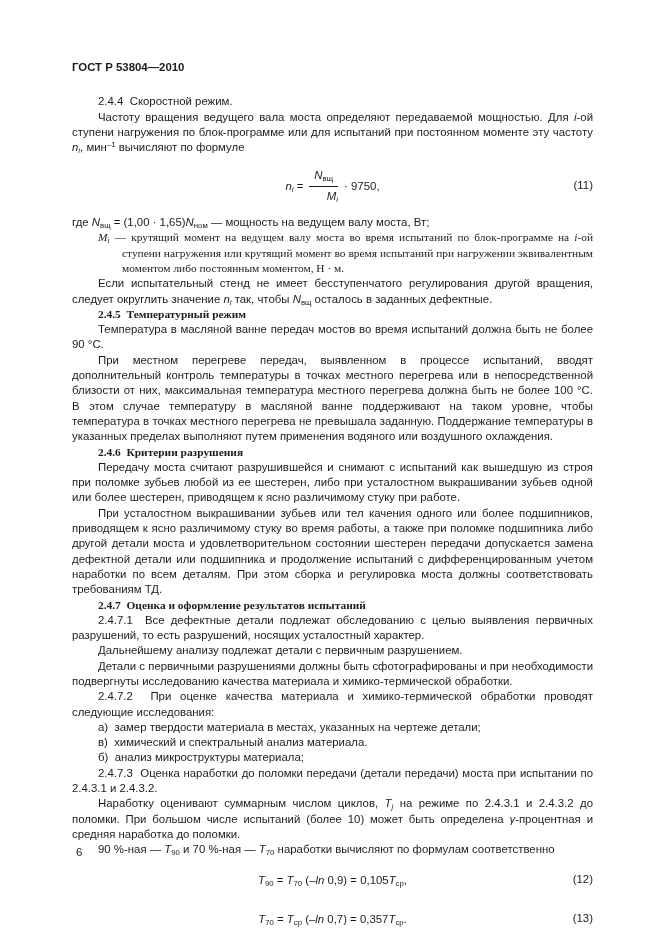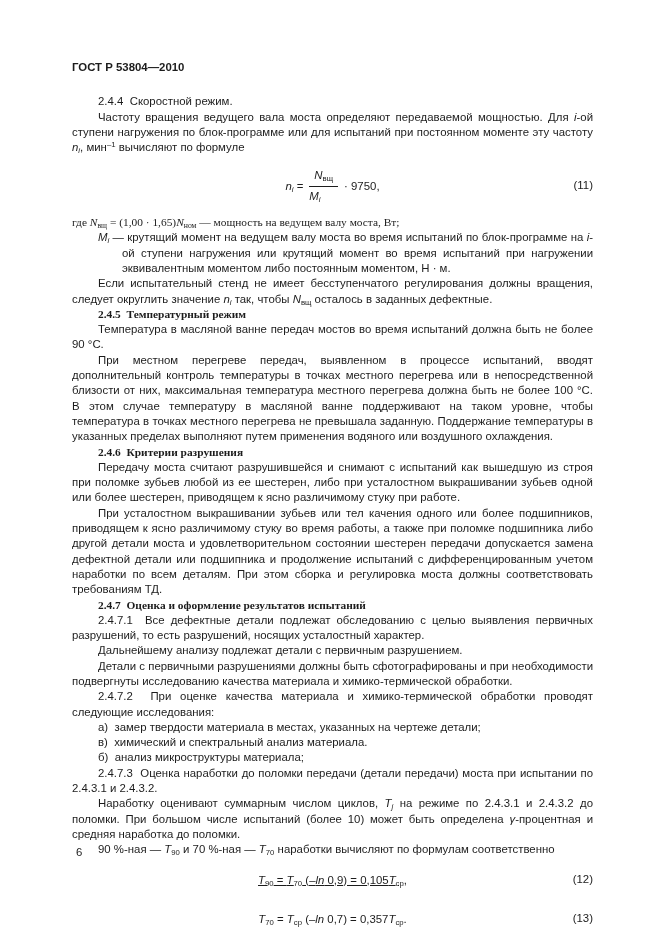--- a/index.html
+++ b/index.html
@@ -20,49 +20,49 @@
     top: 60px;
     width: 521px;
   }
   .doc-header {
     font-weight: bold;
     margin: 0 0 19px 0;
     text-align: left;
   }
   p { margin: 0; text-align: justify; text-indent: 26px; }
   .bold { font-weight: bold; font-family: Liberation Serif, serif; }
-  .noindent { text-indent: 0; font-family: Liberation Serif, serif; }
-  .where-item { padding-left: 50px; text-indent: -24px; }
+  .noindent { text-indent: 0; }
+  .where-item { padding-left: 50px; text-indent: -24px; font-family: Liberation Serif, serif; }
   .run-i { font-style: italic; }
   .run-sub { font-size: 0.68em; vertical-align: -0.32em; line-height: 0; }
   .run-sup { font-size: 0.68em; vertical-align: 0.5em; line-height: 0; }
   .formula-block {
     position: relative;
     text-align: center;
     text-indent: 0;
     margin: 14px 0 12px 0;
   }
   .formula-block.f11 { margin: 13px 0 11px 0; }
-  .formula-block.f12 { margin: 15px 0 16px 0; text-decoration: underline; }
+  .formula-block.f12 { margin: 15px 0 16px 0; }
   .formula-block.f13 { margin: 24px 0 0 0; }
   .eqno {
     position: absolute;
     right: 0;
     top: 50%;
     transform: translateY(-50%);
   }
   .f-body {
     display: inline-flex;
     align-items: center;
     gap: 3px;
   }
   .frac {
     display: inline-block;
     vertical-align: middle;
-    text-align: left;
+    text-align: right;
     margin: 0 3px;
   }
   .frac .num {
     display: block;
     border-bottom: 1px solid #1c1c1c;
     padding: 0 5px 2px 5px;
   }
   .frac .den { display: block; padding-top: 2px; }
   .page-number {
     position: absolute;
@@ -89,21 +89,21 @@
           <span class="den"><span class="run-i">М</span><span class="run-i run-sub">i</span></span>
         </span>
         <span>· 9750,</span>
       </span>
       <span class="eqno">(11)</span>
     </div>
 
     <p class="noindent"><span>где </span><span class="run-i">N</span><span class="run-sub">вщ</span><span> = (1,00 · 1,65)</span><span class="run-i">N</span><span class="run-sub">ном</span><span> — мощность на ведущем валу моста, Вт;</span></p>
     <p class="where-item"><span class="run-i">M</span><span class="run-i run-sub">i</span><span> — крутящий момент на ведущем валу моста во время испытаний по блок-программе на </span><span class="run-i">i</span><span>-ой ступени нагружения или крутящий момент во время испытаний при нагружении эквивалентным моментом либо постоянным моментом, Н · м.</span></p>
 
-    <p><span>Если испытательный стенд не имеет бесступенчатого регулирования должны вращения, следует округлить значение </span><span class="run-i">n</span><span class="run-i run-sub">i</span><span> так, чтобы </span><span class="run-i">N</span><span class="run-sub">вщ</span><span> осталось в заданных дефектные.</span></p>
+    <p><span>Если испытательный стенд не имеет бесступенчатого регулирования другой вращения, следует округлить значение </span><span class="run-i">n</span><span class="run-i run-sub">i</span><span> так, чтобы </span><span class="run-i">N</span><span class="run-sub">вщ</span><span> осталось в заданных дефектные.</span></p>
 
     <p class="bold">2.4.5&nbsp; Температурный режим</p>
     <p>Температура в масляной ванне передач мостов во время испытаний должна быть не более 90 °С.</p>
     <p>При местном перегреве передач, выявленном в процессе испытаний, вводят дополнительный контроль температуры в точках местного перегрева или в непосредственной близости от них, максимальная температура местного перегрева должна быть не более 100 °С. В этом случае температуру в масляной ванне поддерживают на таком уровне, чтобы температура в точках местного перегрева не превышала заданную. Поддержание температуры в указанных пределах выполняют путем применения водяного или воздушного охлаждения.</p>
 
     <p class="bold">2.4.6&nbsp; Критерии разрушения</p>
     <p>Передачу моста считают разрушившейся и снимают с испытаний как вышедшую из строя при поломке зубьев любой из ее шестерен, либо при усталостном выкрашивании зубьев одной или более шестерен, приводящем к ясно различимому стуку при работе.</p>
     <p>При усталостном выкрашивании зубьев или тел качения одного или более подшипников, приводящем к ясно различимому стуку во время работы, а также при поломке подшипника либо другой детали моста и удовлетворительном состоянии шестерен передачи допускается замена дефектной детали или подшипника и продолжение испытаний с дифференцированным учетом наработки по всем деталям. При этом сборка и регулировка моста должны соответствовать требованиям ТД.</p>
 
     <p class="bold">2.4.7&nbsp; Оценка и оформление результатов испытаний</p>

